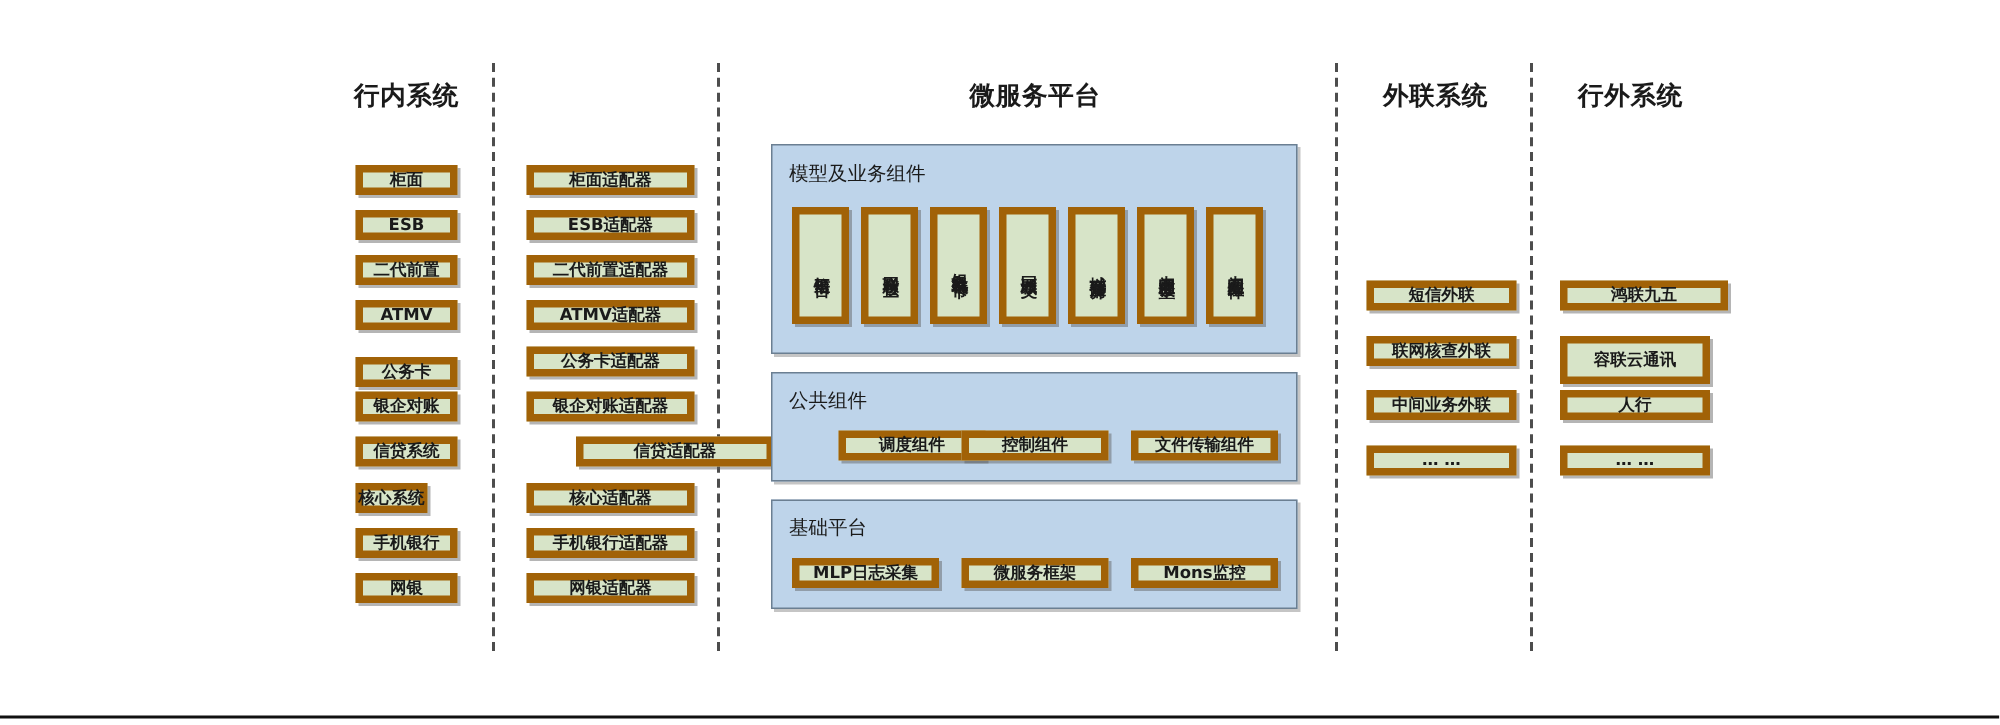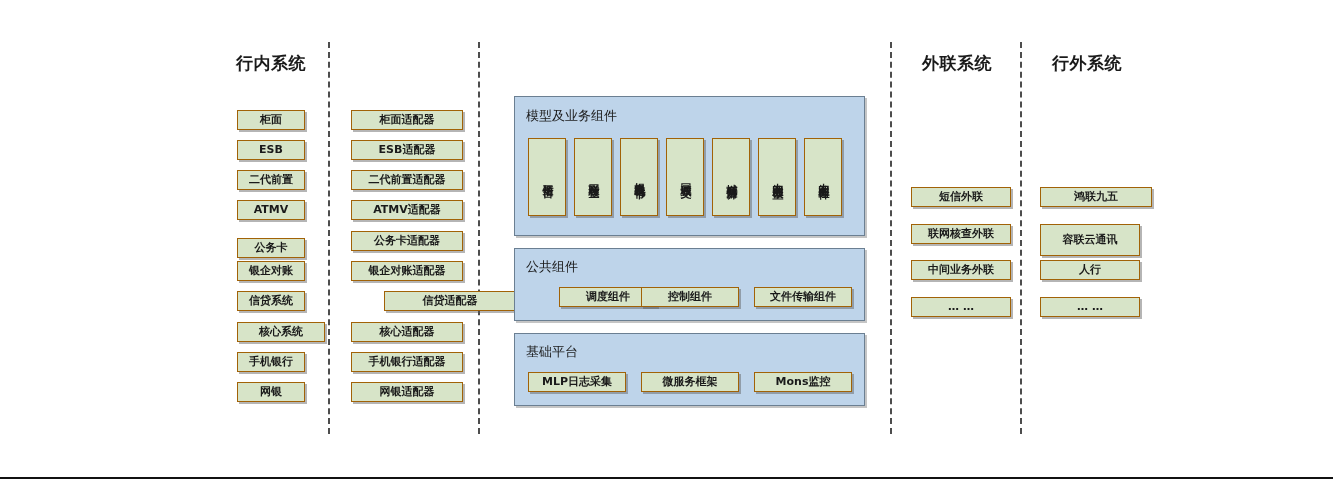--- a/index.html
+++ b/index.html
@@ -34,21 +34,21 @@
   .divider {
     position: absolute;
     width: 0;
     border-left: 2px dashed #4d4d4d;
   }
 
   
   .node {
     position: absolute;
     background: #d7e4c8;
-    border: 1px solid #a16207;
+    border: 5px solid #a16207;
     box-sizing: border-box;
     box-shadow: 2px 2px 0 rgba(90,90,90,0.45);
     display: flex;
     align-items: center;
     justify-content: center;
     font-size: 11px;
     font-weight: bold;
     color: #1a1a1a;
     line-height: 1.1;
     text-align: center;
@@ -86,36 +86,37 @@
     height: 0;
     border-top: 2px solid #111111;
   }
 </style>
 </head>
 <body>
 
 <div id="canvas">
 
   <div class="col-title" style="left:228px;top:52px;width:86px;">行内系统</div>
+  <div class="col-title" style="left:615px;top:52px;width:150px;">微服务平台</div>
   <div class="col-title" style="left:914px;top:52px;width:86px;">外联系统</div>
   <div class="col-title" style="left:1044px;top:52px;width:86px;text-align:center;">行外系统</div>
 
   <div class="divider" style="left:328px;top:42px;height:392px;"></div>
   <div class="divider" style="left:478px;top:42px;height:392px;"></div>
   <div class="divider" style="left:890px;top:42px;height:392px;"></div>
   <div class="divider" style="left:1020px;top:42px;height:392px;"></div>
 
   <div class="node" style="left:237px;top:110px;width:68px;height:20px;">柜面</div>
   <div class="node" style="left:237px;top:140px;width:68px;height:20px;">ESB</div>
   <div class="node" style="left:237px;top:170px;width:68px;height:20px;">二代前置</div>
   <div class="node" style="left:237px;top:200px;width:68px;height:20px;">ATMV</div>
   <div class="node" style="left:237px;top:238px;width:68px;height:20px;">公务卡</div>
   <div class="node" style="left:237px;top:261px;width:68px;height:20px;">银企对账</div>
   <div class="node" style="left:237px;top:291px;width:68px;height:20px;">信贷系统</div>
-  <div class="node" style="left:237px;top:322px;width:88px;height:20px;">核心系统</div>
+  <div class="node" style="left:237px;top:322px;width:48px;height:20px;">核心系统</div>
   <div class="node" style="left:237px;top:352px;width:68px;height:20px;">手机银行</div>
   <div class="node" style="left:237px;top:382px;width:68px;height:20px;">网银</div>
 
   <div class="node" style="left:351px;top:110px;width:112px;height:20px;">柜面适配器</div>
   <div class="node" style="left:351px;top:140px;width:112px;height:20px;">ESB适配器</div>
   <div class="node" style="left:351px;top:170px;width:112px;height:20px;">二代前置适配器</div>
   <div class="node" style="left:351px;top:200px;width:112px;height:20px;">ATMV适配器</div>
   <div class="node" style="left:351px;top:231px;width:112px;height:20px;">公务卡适配器</div>
   <div class="node" style="left:351px;top:261px;width:112px;height:20px;">银企对账适配器</div>
   <div class="node" style="left:351px;top:291px;width:132px;height:20px;margin-left:33px;">信贷适配器</div>

